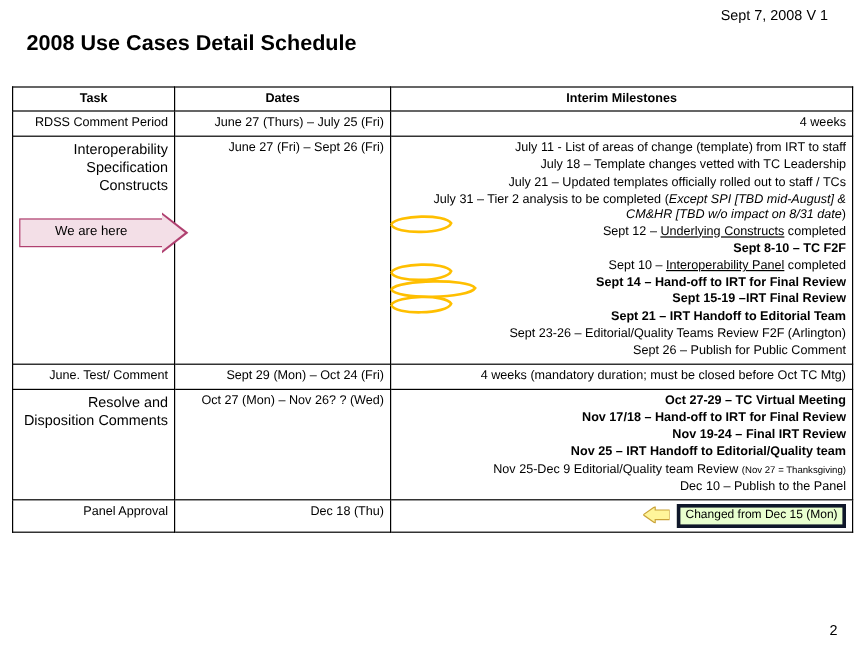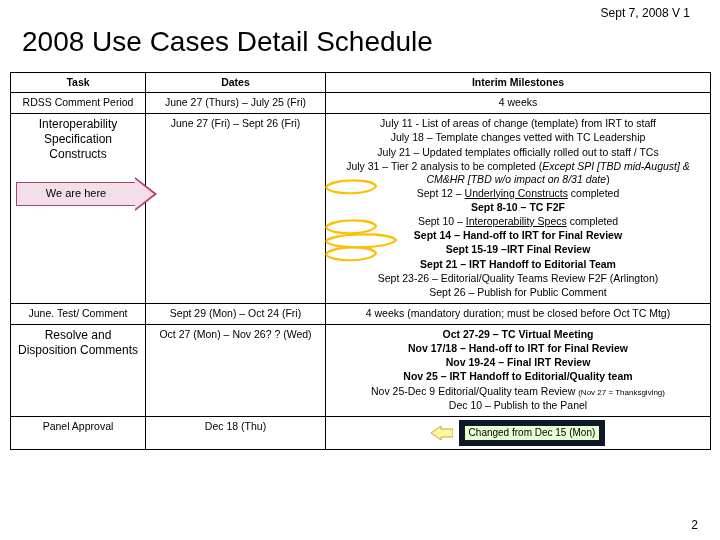--- a/index.html
+++ b/index.html
@@ -1,30 +1,30 @@
 <!DOCTYPE html>
 <html><head>
 <meta charset="utf-8">
 <style>
   html,body{margin:0;padding:0;background:#fff;font-family:Arial,Helvetica,sans-serif;color:#000}
   .slide{width:720px;height:540px;position:relative;box-sizing:border-box}
   .date{position:absolute;top:6px;right:30px;font-size:12px}
-  .title{position:absolute;top:26px;left:22px;font-size:28px;font-weight:normal}
+  .title{position:absolute;top:26px;left:22px;font-size:18px;font-weight:bold}
   table{position:absolute;top:72px;left:10px;width:700px;border-collapse:collapse;table-layout:fixed}
-  th,td{border:1.5px solid #000;font-size:10.5px;padding:3px 5px;vertical-align:top;text-align:center;line-height:1.25}
+  th,td{border:1.5px solid #000;font-size:10.5px;padding:3px 5px;vertical-align:top;text-align:right;line-height:1.25}
   th{font-weight:bold;text-align:center}
   col.c1{width:135px} col.c2{width:180px} col.c3{width:385px}
   .ms div{margin-bottom:1px}
   .b{font-weight:bold}
   .u{text-decoration:underline}
   .i{font-style:italic}
   .small{font-size:8px}
   .footer{position:absolute;bottom:8px;left:90px;font-size:11px;color:#1a3e7a;font-weight:bold}
   .pg{position:absolute;bottom:8px;right:22px;font-size:12px}
-  .callout{display:inline-block;border:6px solid #0f172a;background:#e8ffcf;padding:1px 4px;font-size:10px}
+  .callout{display:inline-block;border:3px solid #0f172a;background:#e8ffcf;padding:1px 4px;font-size:10px}
   
   .arrowwrap{position:relative;margin-top:20px;width:150px;height:24px}
   .arrowbody{position:absolute;left:0;top:0;width:120px;height:24px;background:#f3dfe7;border:1px solid #b04070;box-sizing:border-box;display:flex;align-items:center;justify-content:center;font-size:11px}
   .arrowhead{position:absolute;left:119px;top:-5px;width:0;height:0;border-top:17px solid transparent;border-bottom:17px solid transparent;border-left:22px solid #b04070}
   .arrowhead2{position:absolute;left:119px;top:-3px;width:0;height:0;border-top:15px solid transparent;border-bottom:15px solid transparent;border-left:19px solid #f3dfe7}
   
   .yarrow{display:inline-block;vertical-align:middle;margin-right:3px}
   .yarrow svg{display:block}
   
   .ring{position:absolute;pointer-events:none}
@@ -72,21 +72,21 @@
         </div>
       </td>
       <td>June 27 (Fri) – Sept 26 (Fri)</td>
       <td class="ms" style="position:relative">
         <div>July 11 - List of areas of change (template) from IRT to staff</div>
         <div>July 18 – Template changes vetted with TC Leadership</div>
         <div>July 21 – Updated templates officially rolled out to staff / TCs</div>
         <div><span>July 31 – Tier 2 analysis to be completed (</span><span class="i">Except SPI [TBD mid-August] &amp; CM&amp;HR [TBD w/o impact on 8/31 date</span><span>)</span></div>
         <div><span>Sept 12 – </span><span class="u">Underlying Constructs</span><span> completed</span></div>
         <div class="b">Sept 8-10 – TC F2F</div>
-        <div><span>Sept 10 – </span><span class="u">Interoperability Specs</span><span> completed</span></div>
+        <div><span>Sept 10 – </span><span class="u">Interoperability Panel</span><span> completed</span></div>
         <div class="b">Sept 14 – Hand-off to IRT for Final Review</div>
         <div class="b">Sept 15-19 –IRT Final Review</div>
         <div class="b">Sept 21 – IRT Handoff to Editorial Team</div>
         <div>Sept 23-26 – Editorial/Quality Teams Review F2F (Arlington)</div>
         <div>Sept 26 – Publish for Public Comment</div>
 
         <span class="ring" style="left:-5px;top:64px"><svg width="60" height="18">
                 <path d="M5 9 C10 1,50 0,55 8 C52 17,8 18,5 9"></path>
               </svg></span>
         <span class="ring" style="left:-5px;top:104px"><svg width="60" height="18">

